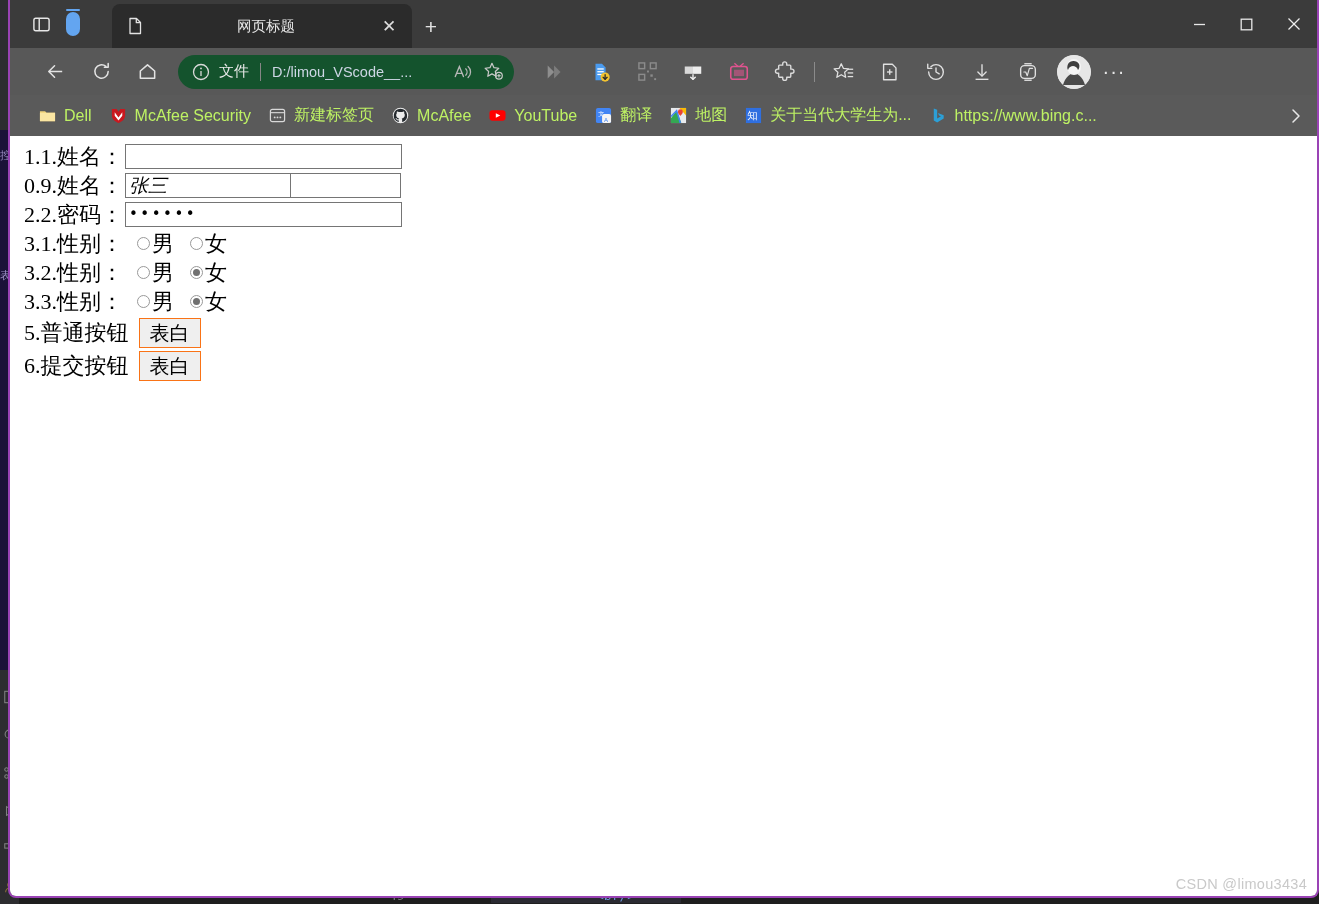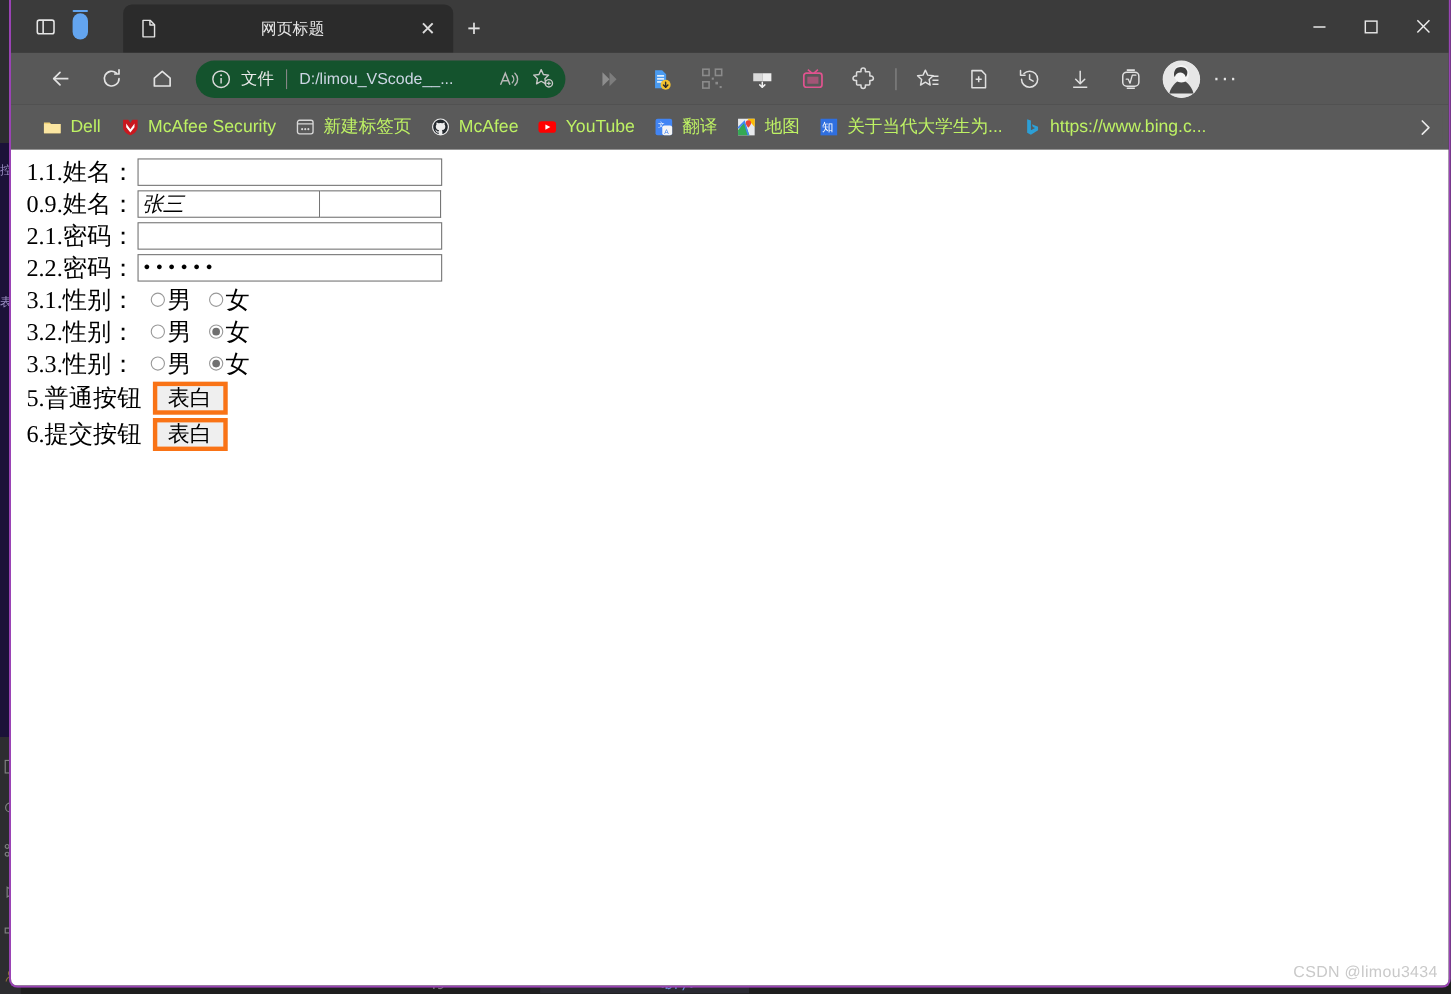--- a/index.html
+++ b/index.html
@@ -240,21 +240,21 @@
   }
   .checkbox.checked { background: #6b6b6b; border-color: #6b6b6b; }
   .checkbox.checked::after {
     content: ""; width: 8px; height: 4px; margin-top: -2px;
     border-left: 2px solid #fff; border-bottom: 2px solid #fff;
     transform: rotate(-45deg);
   }
   .opt-text { font-size: 22px; color: #000; line-height: 1; }
   .form-button {
     margin-left: 10px; height: 30px; min-width: 62px;
-    background: #efefef; border: 4px solid #f97316;
+    background: #efefef; border: 1px solid #f97316;
     font-size: 20px; color: #000; padding: 0 10px;
     font-family: "Liberation Serif", "DejaVu Serif", serif;
     cursor: default; line-height: 1;
   }
 
   
   #watermark {
     position: absolute; right: 10px; bottom: 4px;
     color: #c9c9c9; font-size: 14.5px;
     font-family: "Liberation Sans", sans-serif;
@@ -606,24 +606,20 @@
         <span class="row-label">1.1.姓名：</span>
         <input class="txt-input w-wide" type="text" value="" style="">
       </div>
 
       <div class="form-row">
         <span class="row-label">0.9.姓名：</span>
         <input class="txt-input w-narrow" type="text" value="张三" style="">
         <span class="trailing-box"></span>
       </div>
 
-      <div class="form-row">
-        <span class="row-label">2.1.密码：</span>
-        <input class="txt-input w-wide" type="text" value="" style="">
-      </div>
 
       <div class="form-row">
         <span class="row-label">2.2.密码：</span>
         <span class="txt-input w-wide pw-dots">••••••</span>
       </div>
 
       <div class="form-row">
         <span class="row-label">3.1.性别：</span>
         <span class="opt-group">
           <span class="opt">

